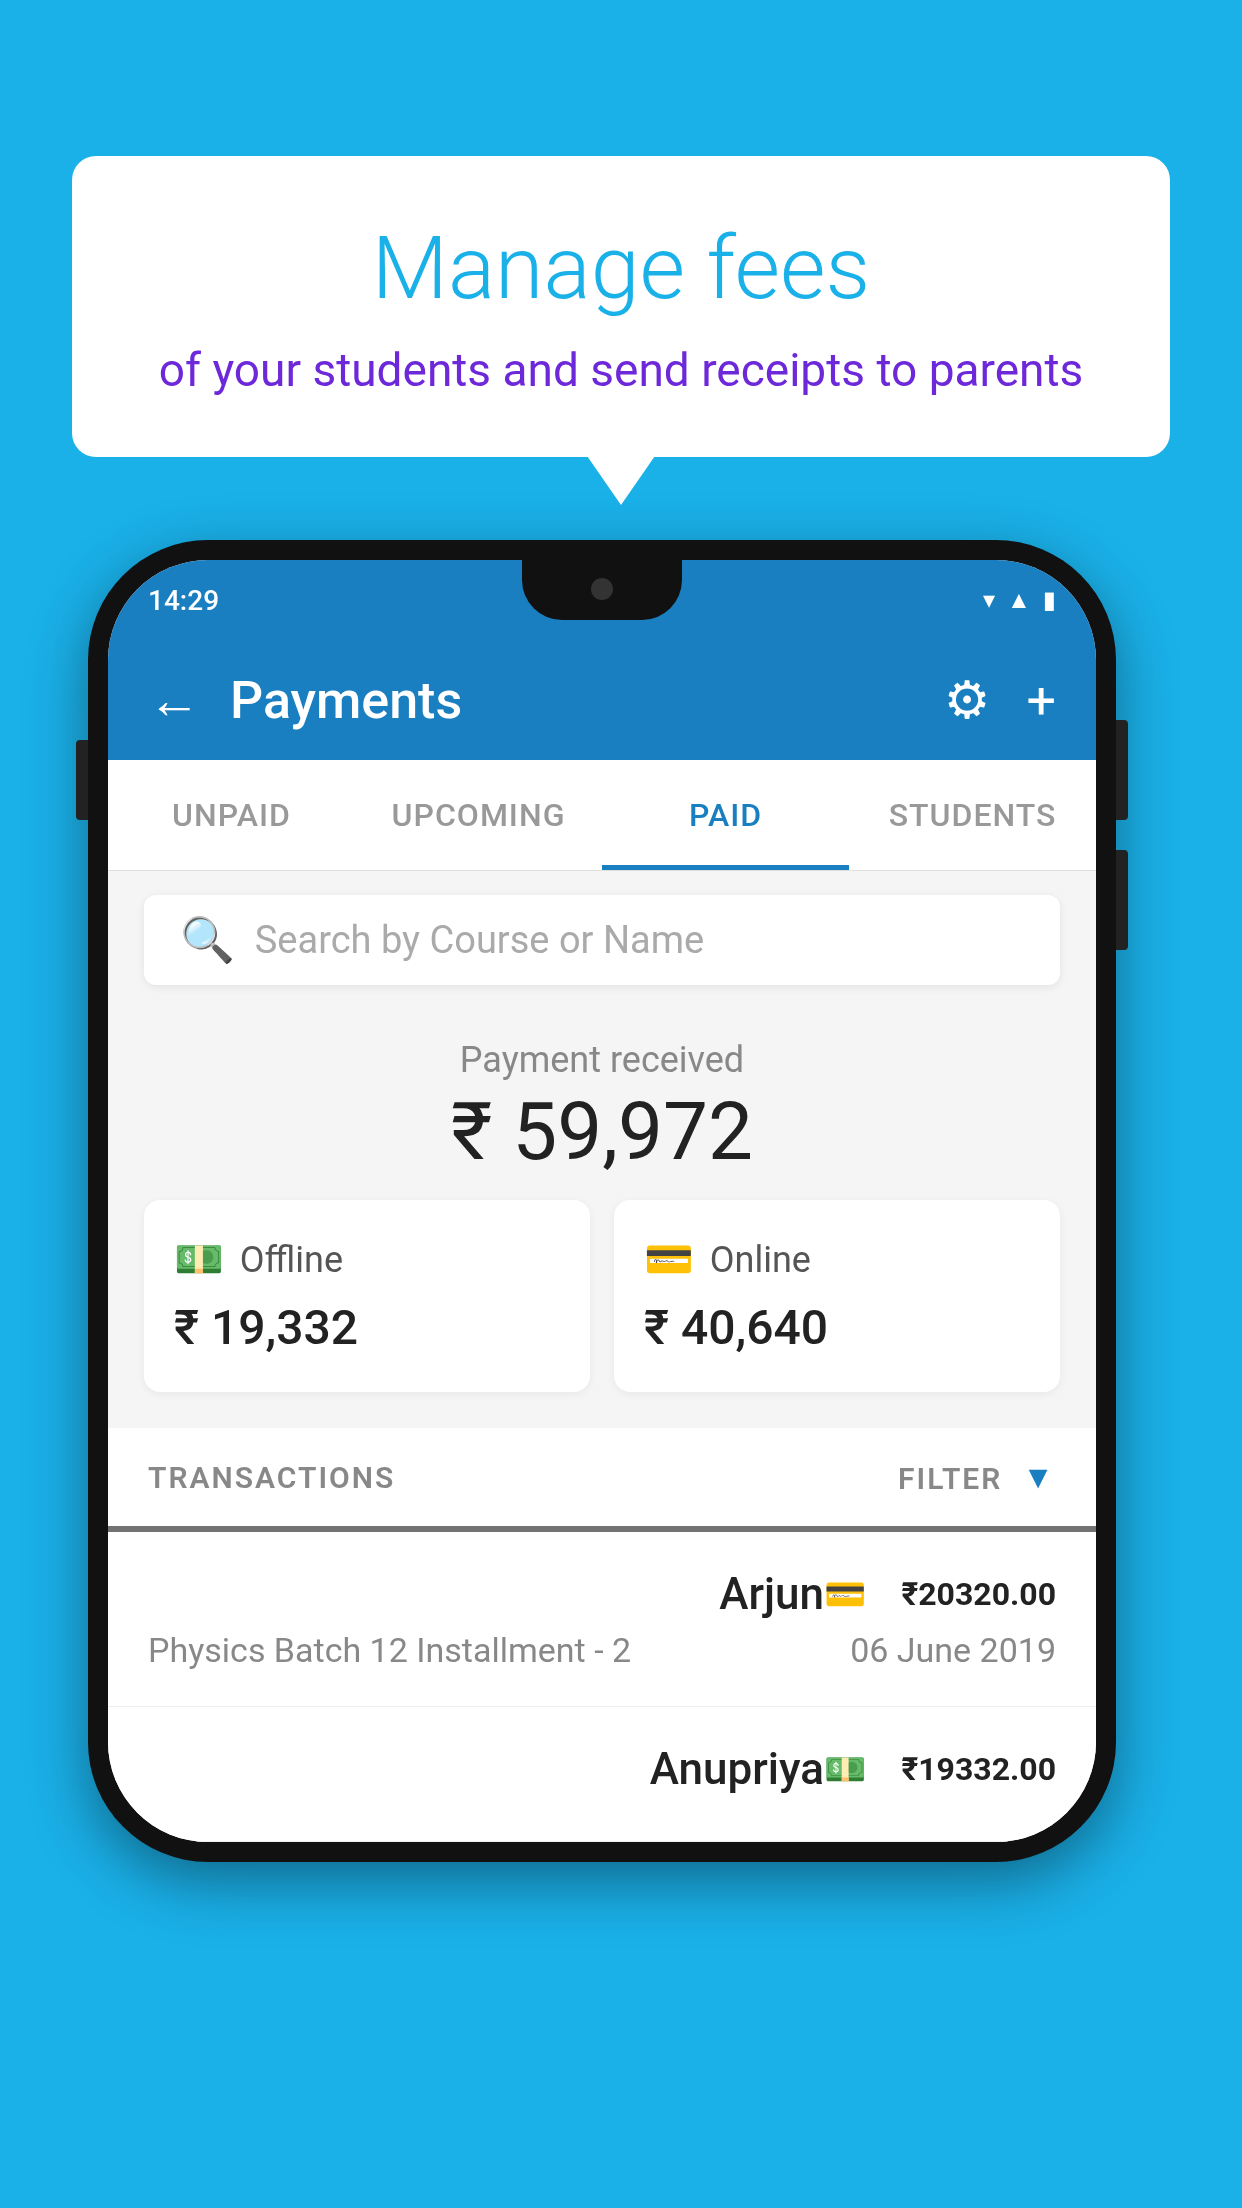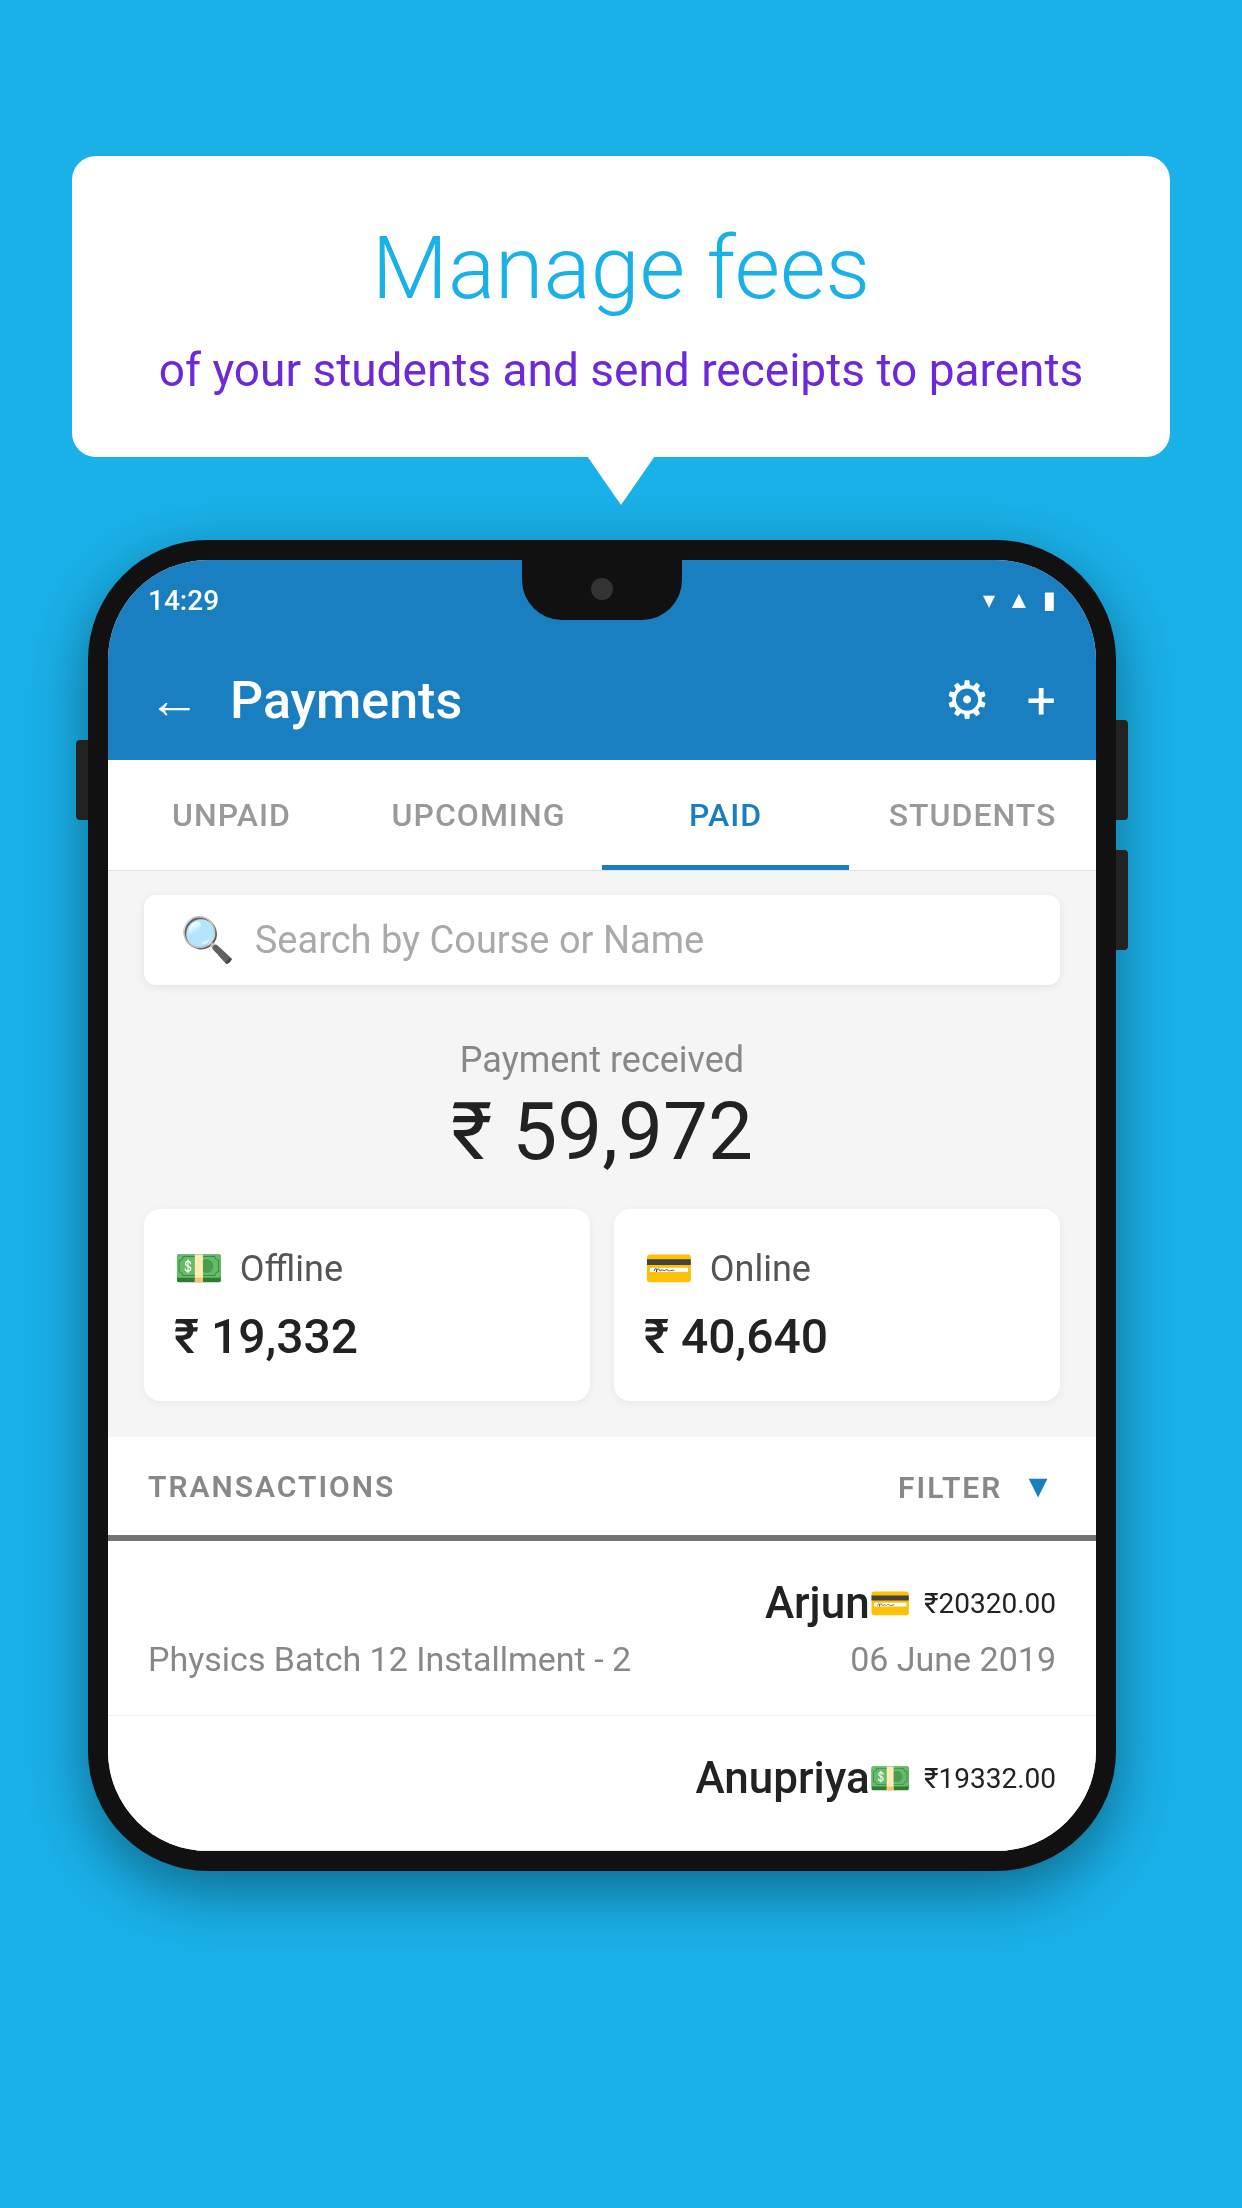--- a/index.html
+++ b/index.html
@@ -229,21 +229,21 @@
     .payment-label {
       font-size: 36px;
       color: #888;
       margin-bottom: 4px;
     }
 
     .payment-amount {
       font-size: 80px;
       color: #222;
       font-weight: 400;
-      margin-bottom: 30px;
+      margin-bottom: 21px;
     }
 
     .payment-cards {
       display: flex;
       gap: 24px;
     }
 
     .payment-card {
       flex: 1;
       background: white;
@@ -334,23 +334,24 @@
       align-items: center;
       gap: 12px;
     }
 
     .transaction-type-icon {
       font-size: 34px;
       color: #555;
     }
 
     .transaction-amount {
-      font-size: 28px;
+      font-size: 32px;
       color: #222;
-      font-weight: 400;
+      font-weight: 700;
+      margin-left: 23px;
     }
 
     .transaction-bottom {
       display: flex;
       justify-content: space-between;
       align-items: center;
     }
 
     .transaction-course {
       font-size: 34px;

